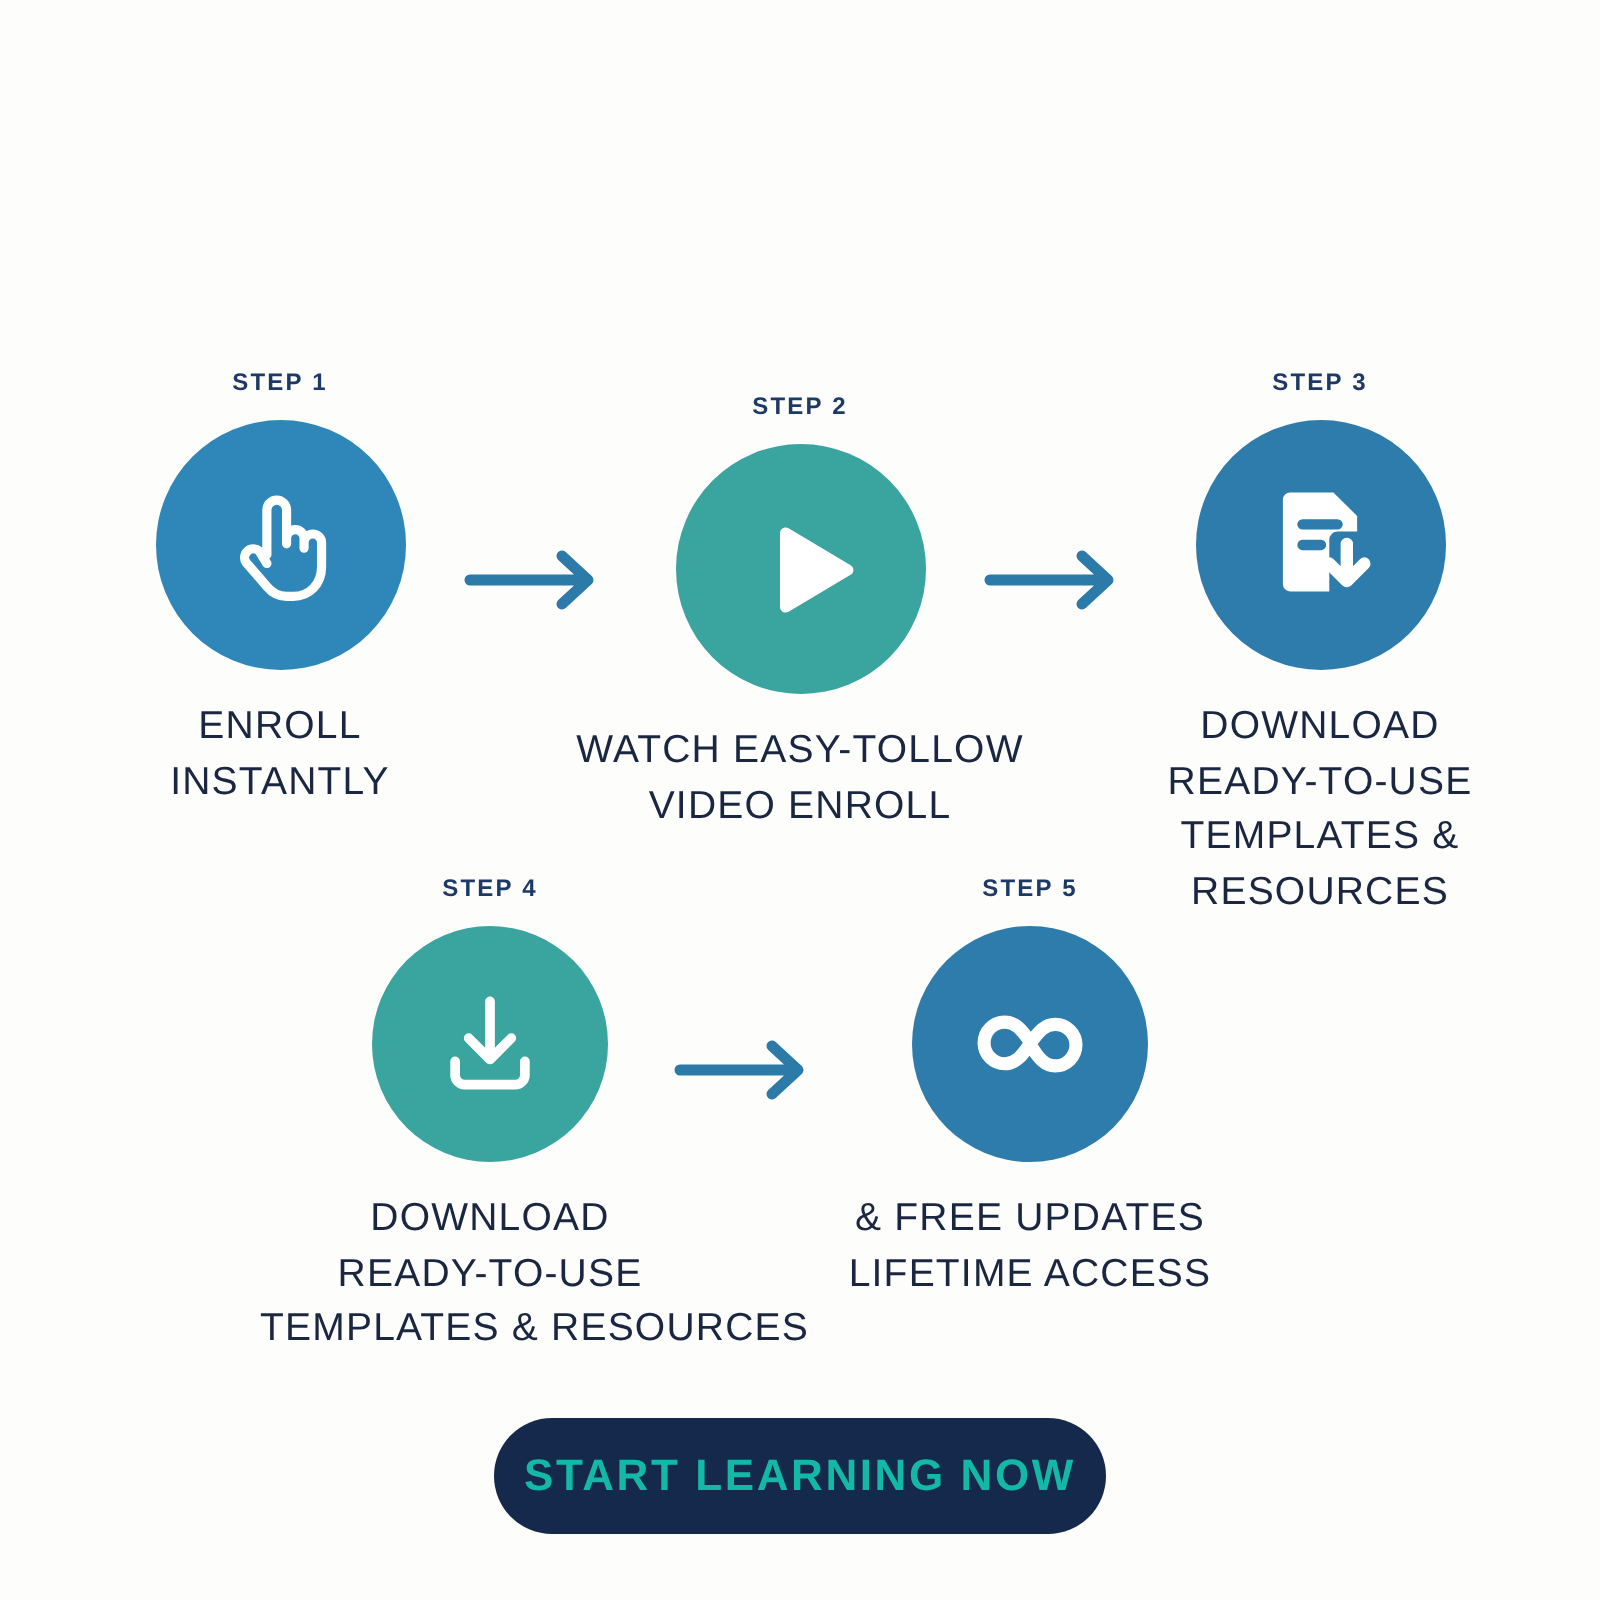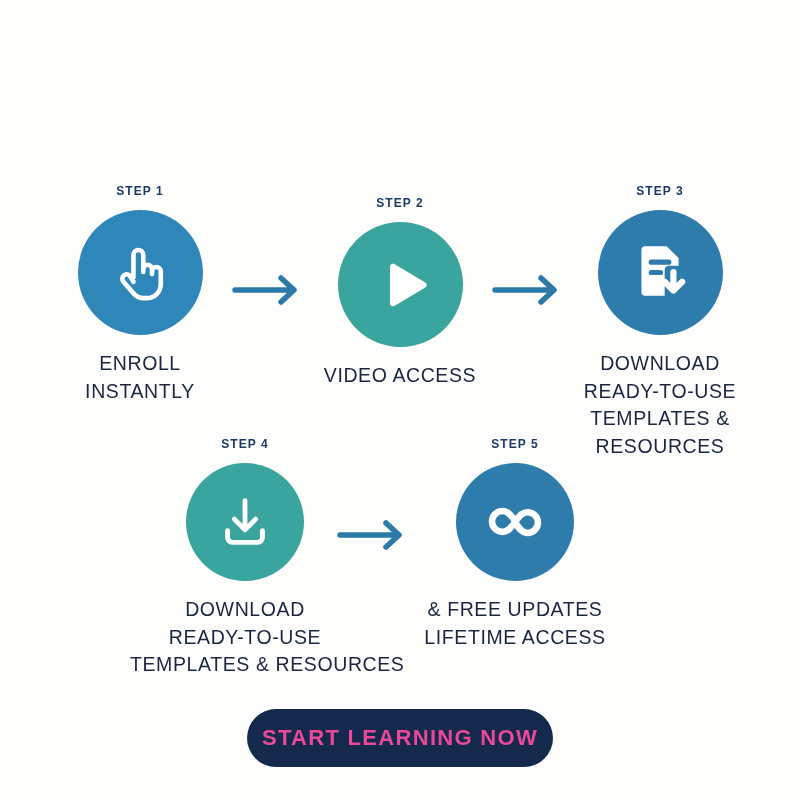--- a/index.html
+++ b/index.html
@@ -89,21 +89,21 @@
 
   
   .cta {
     position: absolute;
     left: 247px;
     top: 709px;
     width: 306px;
     height: 58px;
     border-radius: 29px;
     background: #14294c;
-    color: #ec4899;
+    color: #14b8a6;
     font-size: 22px;
     font-weight: bold;
     letter-spacing: 1.3px;
     display: flex;
     align-items: center;
     justify-content: center;
     cursor: pointer;
     border: none;
     font-family: "Liberation Sans", sans-serif;
   }
@@ -132,21 +132,22 @@
   <div class="step" id="step-2">
     <div class="step-label">STEP 2</div>
     <div class="circle" style="background:#3aa49e">
       <span>
         <svg width="64" height="64" viewBox="0 0 64 64">
           <path d="M22 13.5c0-2.2 2.4-3.5 4.3-2.4l31 18.5c1.9 1.1 1.9 3.7 0 4.8l-31 18.5c-1.9 1.1-4.3-.2-4.3-2.4z" fill="#ffffff"></path>
         </svg>
       </span>
     </div>
     <div class="step-caption">
-      <span class="line">VIDEO ACCESS</span>
+      <span class="line">WATCH EASY-TOLLOW</span>
+      <span class="line">VIDEO ENROLL</span>
     </div>
   </div>
 
   <div class="step" id="step-3">
     <div class="step-label">STEP 3</div>
     <div class="circle" style="background:#2e7cab">
       <span>
         <svg width="66" height="66" viewBox="0 0 64 64">
           <path d="M14 9.5A3.5 3.5 0 0 1 17.5 6h21L50 17.5V25H40.5a4 4 0 0 0-4 4V54h-19a3.5 3.5 0 0 1-3.5-3.5z" fill="#ffffff"></path>
           <rect x="21" y="19" width="22" height="5" rx="2.5" fill="#2e7cab"></rect>

